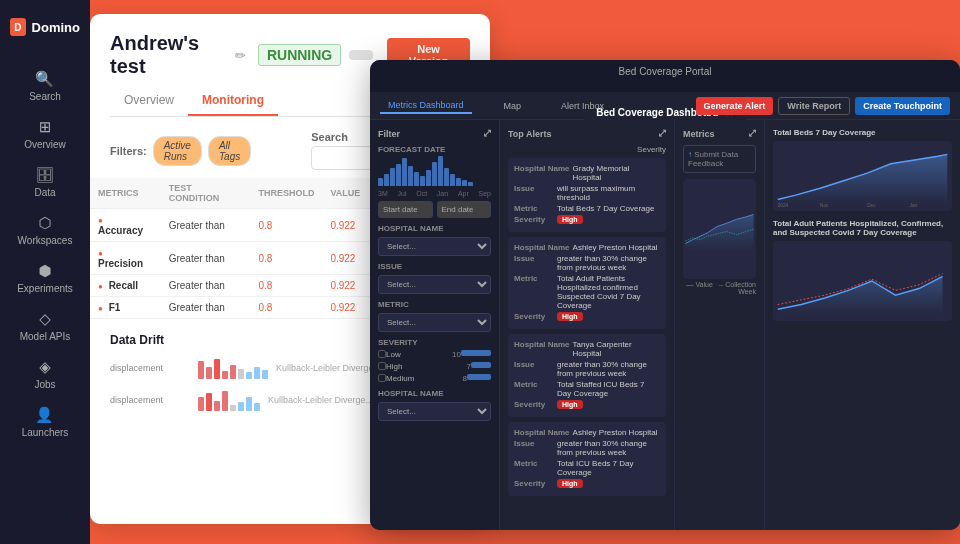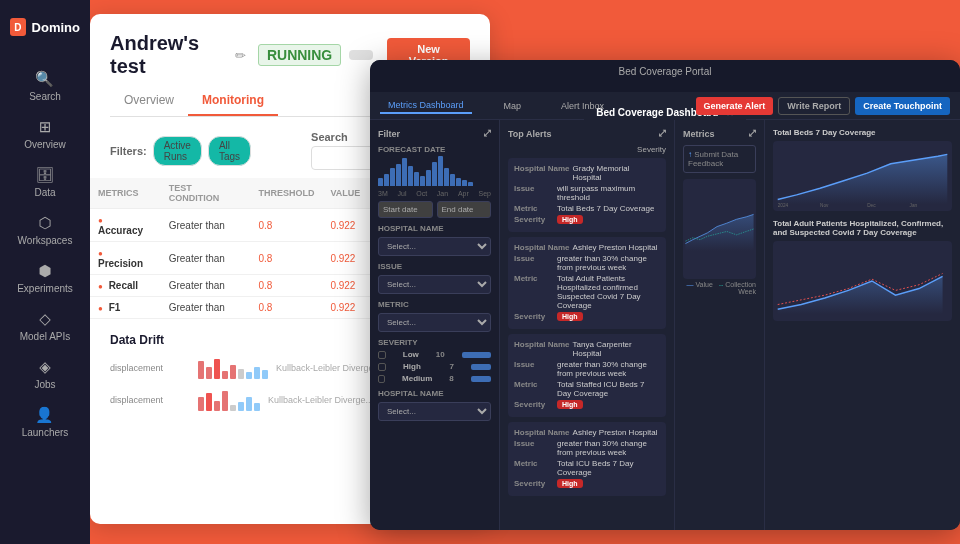--- a/index.html
+++ b/index.html
@@ -134,27 +134,28 @@
       font-weight: 600;
     }
     .filters-row {
       display: flex;
       align-items: center;
       gap: 6px;
       padding: 10px 20px 4px;
     }
     .filters-label { font-size: 11px; color: #666; font-weight: 600; }
     .filter-chip {
-      background: #14b8a6;
+      background: #fdba74;
       border: 1px solid #ddd;
       border-radius: 12px;
       font-size: 10px;
       padding: 3px 10px;
       color: #444;
       cursor: pointer;
+      font-style: italic;
     }
     .search-section {
       padding: 4px 20px 8px;
     }
     .search-label { font-size: 11px; color: #666; font-weight: 600; margin-bottom: 3px; }
     .search-input-wrap {
       display: flex;
       align-items: center;
       border: 1px solid #ddd;
       border-radius: 4px;
@@ -376,24 +377,23 @@
       background: #252840;
       border: 1px solid #3a3e5a;
       border-radius: 3px;
       font-size: 8px;
       color: #aaa;
       padding: 3px 4px;
       margin-top: 2px;
     }
     .filter-checkbox-row {
       display: flex;
-      align-items: center;
-      gap: 17px;
+      align-items: flex-start;
+      gap: 0;
       margin-top: 3px;
-      font-weight: bold;
     }
     .filter-checkbox {
       width: 8px; height: 8px;
       border: 1px solid #555;
       border-radius: 2px;
     }
     .filter-cb-label { font-size: 8px; color: #aaa; flex: 1; }
     .filter-cb-count { font-size: 8px; color: #888; }
     .filter-cb-bar {
       height: 6px;

